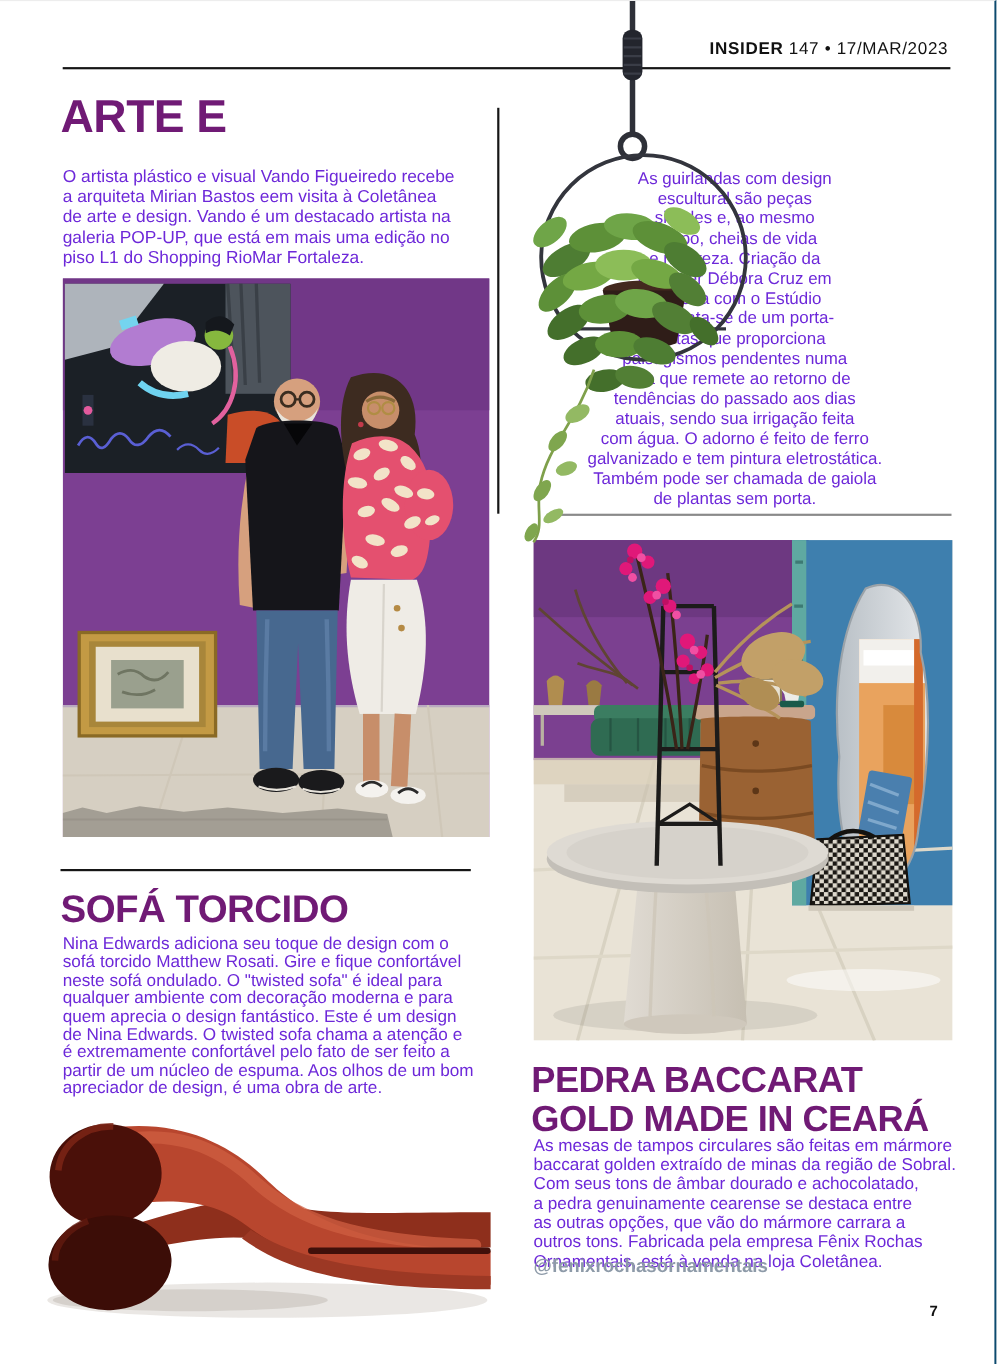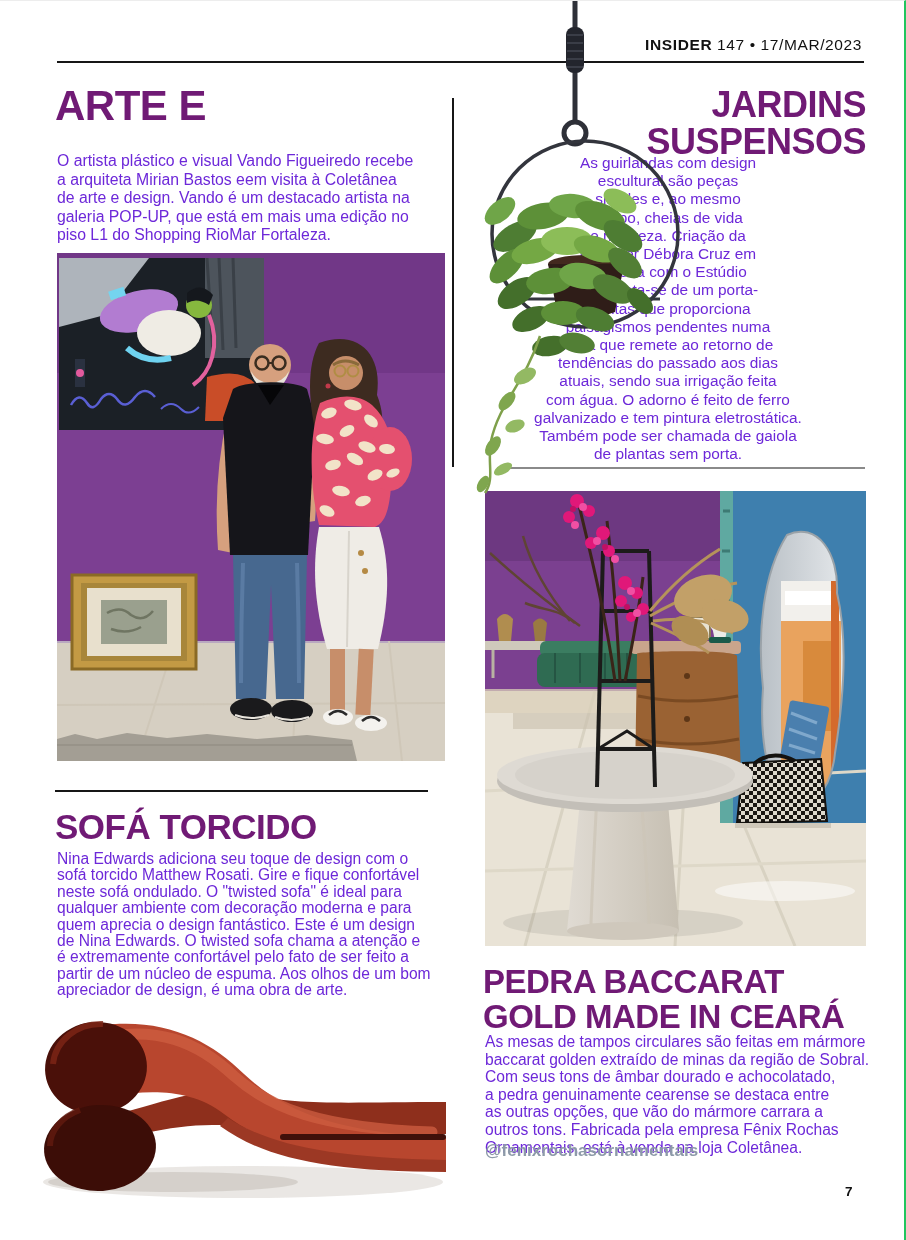--- a/index.html
+++ b/index.html
@@ -1,20 +1,20 @@
 <!DOCTYPE html>
 <html><head>
 <meta charset="utf-8">
 <style>
   html,body{margin:0;padding:0;background:#f3f3f3;}
   #page{
     position:relative;width:906px;height:1240px;margin:0 auto;
     background:#ffffff;overflow:hidden;
     font-family:"Liberation Sans",sans-serif;color:#222;
-    border-right:2px solid #22c55e;box-sizing:border-box;
+    border-right:2px solid #0c4a6e;box-sizing:border-box;
     border-top:1px solid #ededed;
   }
   .abs{position:absolute;}
   .hed{font-weight:bold;color:#701a75;letter-spacing:-0.5px;line-height:1.02;}
   .bodytxt{color:#6d28d9;white-space:pre-line;}
   #hdr{top:35px;right:42px;font-size:15.5px;letter-spacing:.6px;color:#111;}
   #hdr .brand{font-weight:bold;}
   .rule{background:#161616;}
   #rule-top{left:57px;top:60px;width:807px;height:2px;}
   #v-divider{left:452px;top:97px;width:2px;height:369px;}
@@ -52,24 +52,20 @@
 
   <div id="arte-title" class="abs hed">
     <div>ARTE E</div>
   </div>
   <div id="arte-body" class="abs bodytxt">O artista plástico e visual Vando Figueiredo recebe
 a arquiteta Mirian Bastos eem visita à Coletânea
 de arte e design. Vando é um destacado artista na
 galeria POP-UP, que está em mais uma edição no
 piso L1 do Shopping RioMar Fortaleza.</div>
 
-  <div id="jardins-title" class="abs hed">
-    <div>JARDINS</div>
-    <div>SUSPENSOS</div>
-  </div>
   <div id="jardins-body" class="abs bodytxt">As guirlandas com design
 escultural são peças
 simples e, ao mesmo
 tempo, cheias de vida
 e natureza. Criação da
 designer Débora Cruz em
 parceria com o Estúdio
 Iludi, trata-se de um porta-
 plantas que proporciona
 paisagismos pendentes numa

